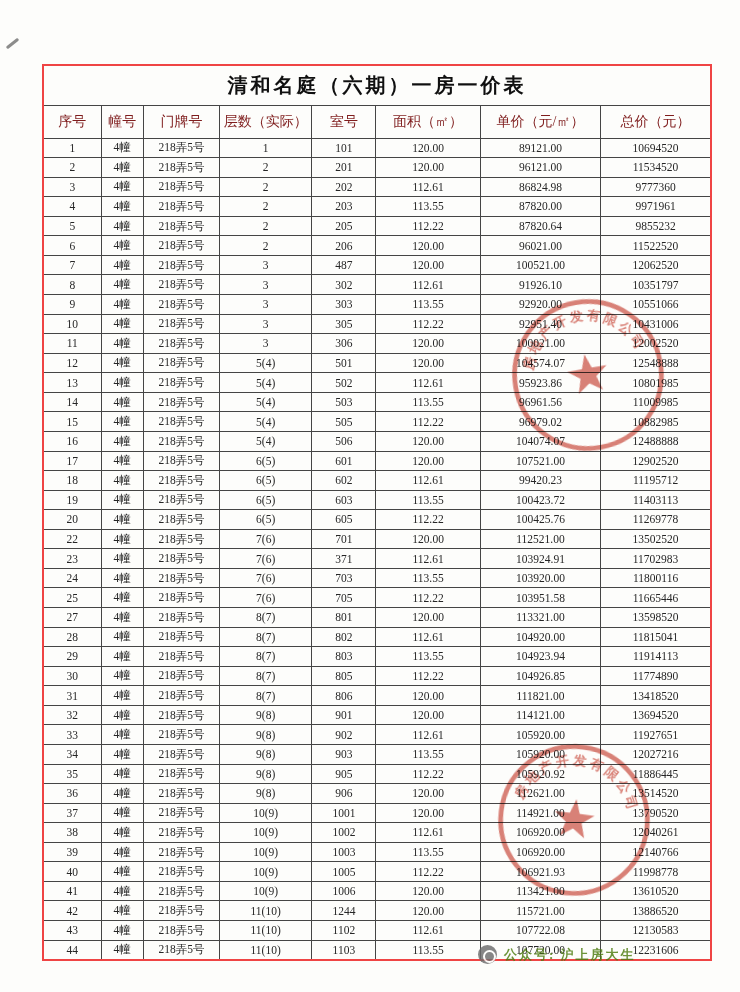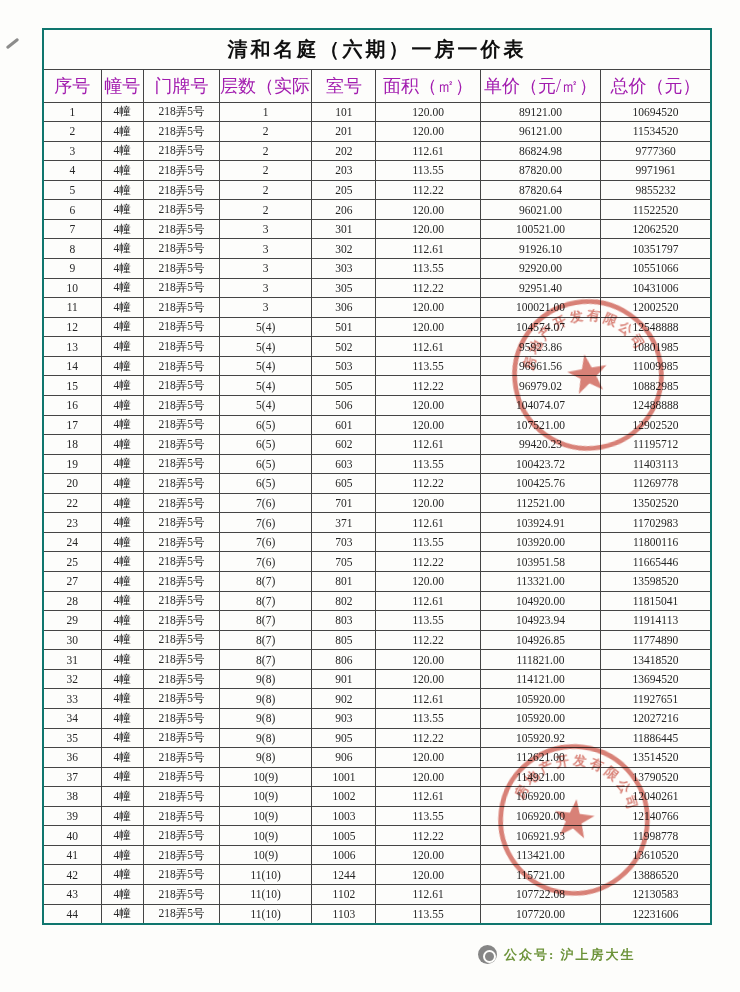--- a/index.html
+++ b/index.html
@@ -8,30 +8,30 @@
     position:relative;
     background:#fdfdfb;
     font-family:"Liberation Serif","DejaVu Serif",serif;
     overflow:hidden;
   }
   .corner-mark {
     position:absolute; left:5px; top:42px; width:15px; height:3px;
     background:#6f6f6f; transform:rotate(-38deg); border-radius:2px; opacity:.8;
   }
   .sheet { position:absolute; left:42px; top:28px; width:670px; }
-  table { width:100%; border-collapse:collapse; table-layout:fixed; border:2px solid #0f766e; }
+  table { width:100%; border-collapse:collapse; table-layout:fixed; border:2px solid #ef4444;margin-top:36px; }
   th, td {
     border:1px solid #454545;
     text-align:center; vertical-align:middle;
     color:#262626; overflow:hidden; white-space:nowrap;
   }
   .title-row th {
     height:40px; font-size:20px; font-weight:700; letter-spacing:3px; color:#101010;
   }
-  .header-row th { height:33px; font-size:18px; font-weight:400; color:#a21caf; }
+  .header-row th { height:33px; font-size:14px; font-weight:400; color:#7f1d1d; }
   tbody td { height:19.57px; font-size:11.5px; padding:0 2px; }
   
   .stamp {
     position:absolute; width:160px; height:160px;
     mix-blend-mode:multiply; opacity:.62; filter:blur(.4px);
     pointer-events:none;
   }
   .stamp-upper { left:508px; top:295px; transform:rotate(-10deg); }
   .stamp-lower { left:494px; top:740px; transform:rotate(7deg); }
   .stamp .ring  { fill:none; stroke:#c43526; stroke-width:5; }
@@ -146,21 +146,21 @@
           <td>206</td>
           <td>120.00</td>
           <td>96021.00</td>
           <td>11522520</td>
         </tr>
         <tr>
           <td>7</td>
           <td>4幢</td>
           <td>218弄5号</td>
           <td>3</td>
-          <td>301</td>
+          <td>487</td>
           <td>120.00</td>
           <td>100521.00</td>
           <td>12062520</td>
         </tr>
         <tr>
           <td>8</td>
           <td>4幢</td>
           <td>218弄5号</td>
           <td>3</td>
           <td>302</td>

